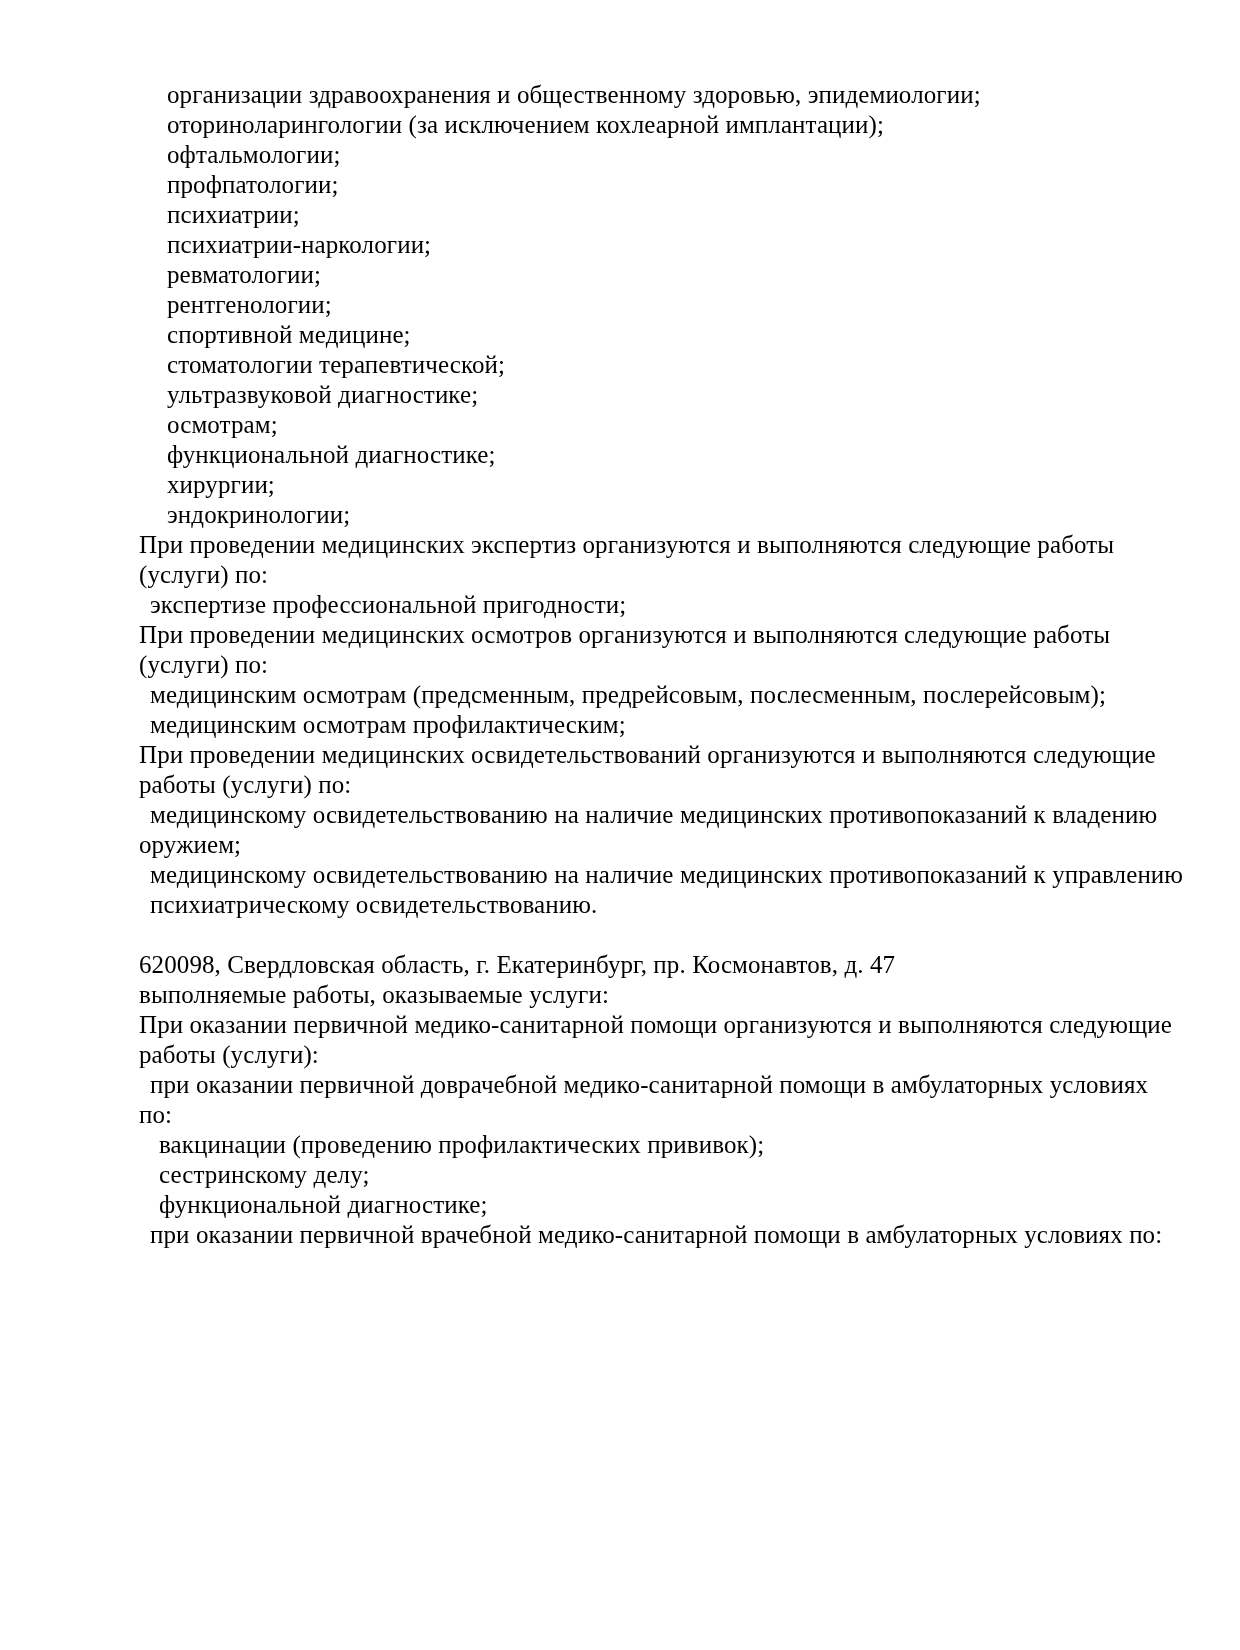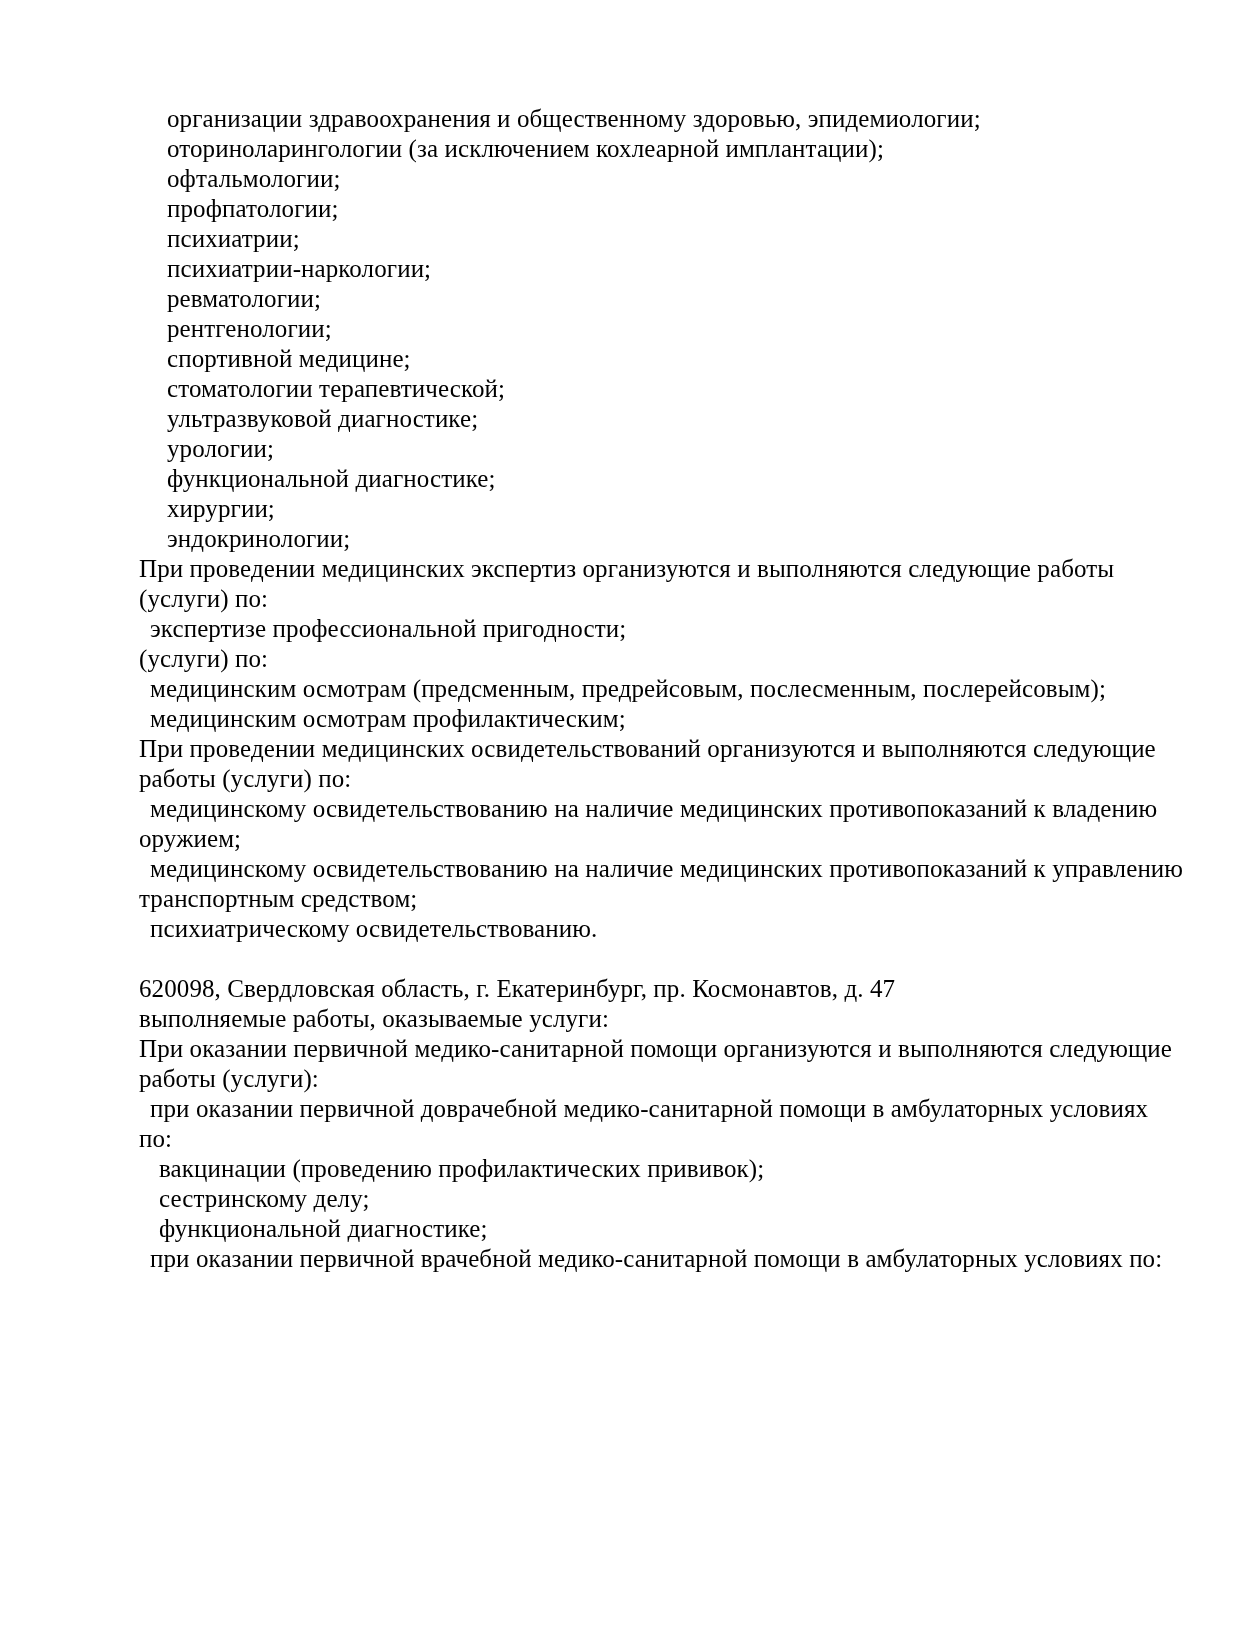--- a/index.html
+++ b/index.html
@@ -6,21 +6,21 @@
   body {
     width: 1240px;
     height: 1650px;
     background: #ffffff;
     font-family: "Liberation Serif", "DejaVu Serif", serif;
     font-size: 25px;
     color: #000000;
     overflow: hidden;
   }
   .text-block {
-    padding: 104px 30px 0 139px;
+    padding: 80px 30px 0 139px;
   }
   .line {
     line-height: 30px;
     min-height: 30px;
     white-space: pre;
     letter-spacing: 0.1px;
   }
   .ind-0 { padding-left: 0; }
   .ind-1 { padding-left: 11px; }
   .ind-2 { padding-left: 20px; }
@@ -35,36 +35,36 @@
       <div class="line ind-3">оториноларингологии (за исключением кохлеарной имплантации);</div>
       <div class="line ind-3">офтальмологии;</div>
       <div class="line ind-3">профпатологии;</div>
       <div class="line ind-3">психиатрии;</div>
       <div class="line ind-3">психиатрии-наркологии;</div>
       <div class="line ind-3">ревматологии;</div>
       <div class="line ind-3">рентгенологии;</div>
       <div class="line ind-3">спортивной медицине;</div>
       <div class="line ind-3">стоматологии терапевтической;</div>
       <div class="line ind-3">ультразвуковой диагностике;</div>
-      <div class="line ind-3">урологии;</div>
+      <div class="line ind-3">осмотрам;</div>
       <div class="line ind-3">функциональной диагностике;</div>
       <div class="line ind-3">хирургии;</div>
       <div class="line ind-3">эндокринологии;</div>
       <div class="line ind-0">При проведении медицинских экспертиз организуются и выполняются следующие работы</div>
       <div class="line ind-0">(услуги) по:</div>
       <div class="line ind-1">экспертизе профессиональной пригодности;</div>
+      <div class="line ind-0">При проведении медицинских осмотров организуются и выполняются следующие работы</div>
       <div class="line ind-0">(услуги) по:</div>
       <div class="line ind-1">медицинским осмотрам (предсменным, предрейсовым, послесменным, послерейсовым);</div>
       <div class="line ind-1">медицинским осмотрам профилактическим;</div>
       <div class="line ind-0">При проведении медицинских освидетельствований организуются и выполняются следующие</div>
       <div class="line ind-0">работы (услуги) по:</div>
       <div class="line ind-1">медицинскому освидетельствованию на наличие медицинских противопоказаний к владению</div>
       <div class="line ind-0">оружием;</div>
       <div class="line ind-1">медицинскому освидетельствованию на наличие медицинских противопоказаний к управлению</div>
-      <div class="line ind-0">транспортным средством;</div>
       <div class="line ind-1">психиатрическому освидетельствованию.</div>
       <div class="line ind-0"></div>
       <div class="line ind-0">620098, Свердловская область, г. Екатеринбург, пр. Космонавтов, д. 47</div>
       <div class="line ind-0">выполняемые работы, оказываемые услуги:</div>
       <div class="line ind-0">При оказании первичной медико-санитарной помощи организуются и выполняются следующие</div>
       <div class="line ind-0">работы (услуги):</div>
       <div class="line ind-1">при оказании первичной доврачебной медико-санитарной помощи в амбулаторных условиях</div>
       <div class="line ind-0">по:</div>
       <div class="line ind-2">вакцинации (проведению профилактических прививок);</div>
       <div class="line ind-2">сестринскому делу;</div>

